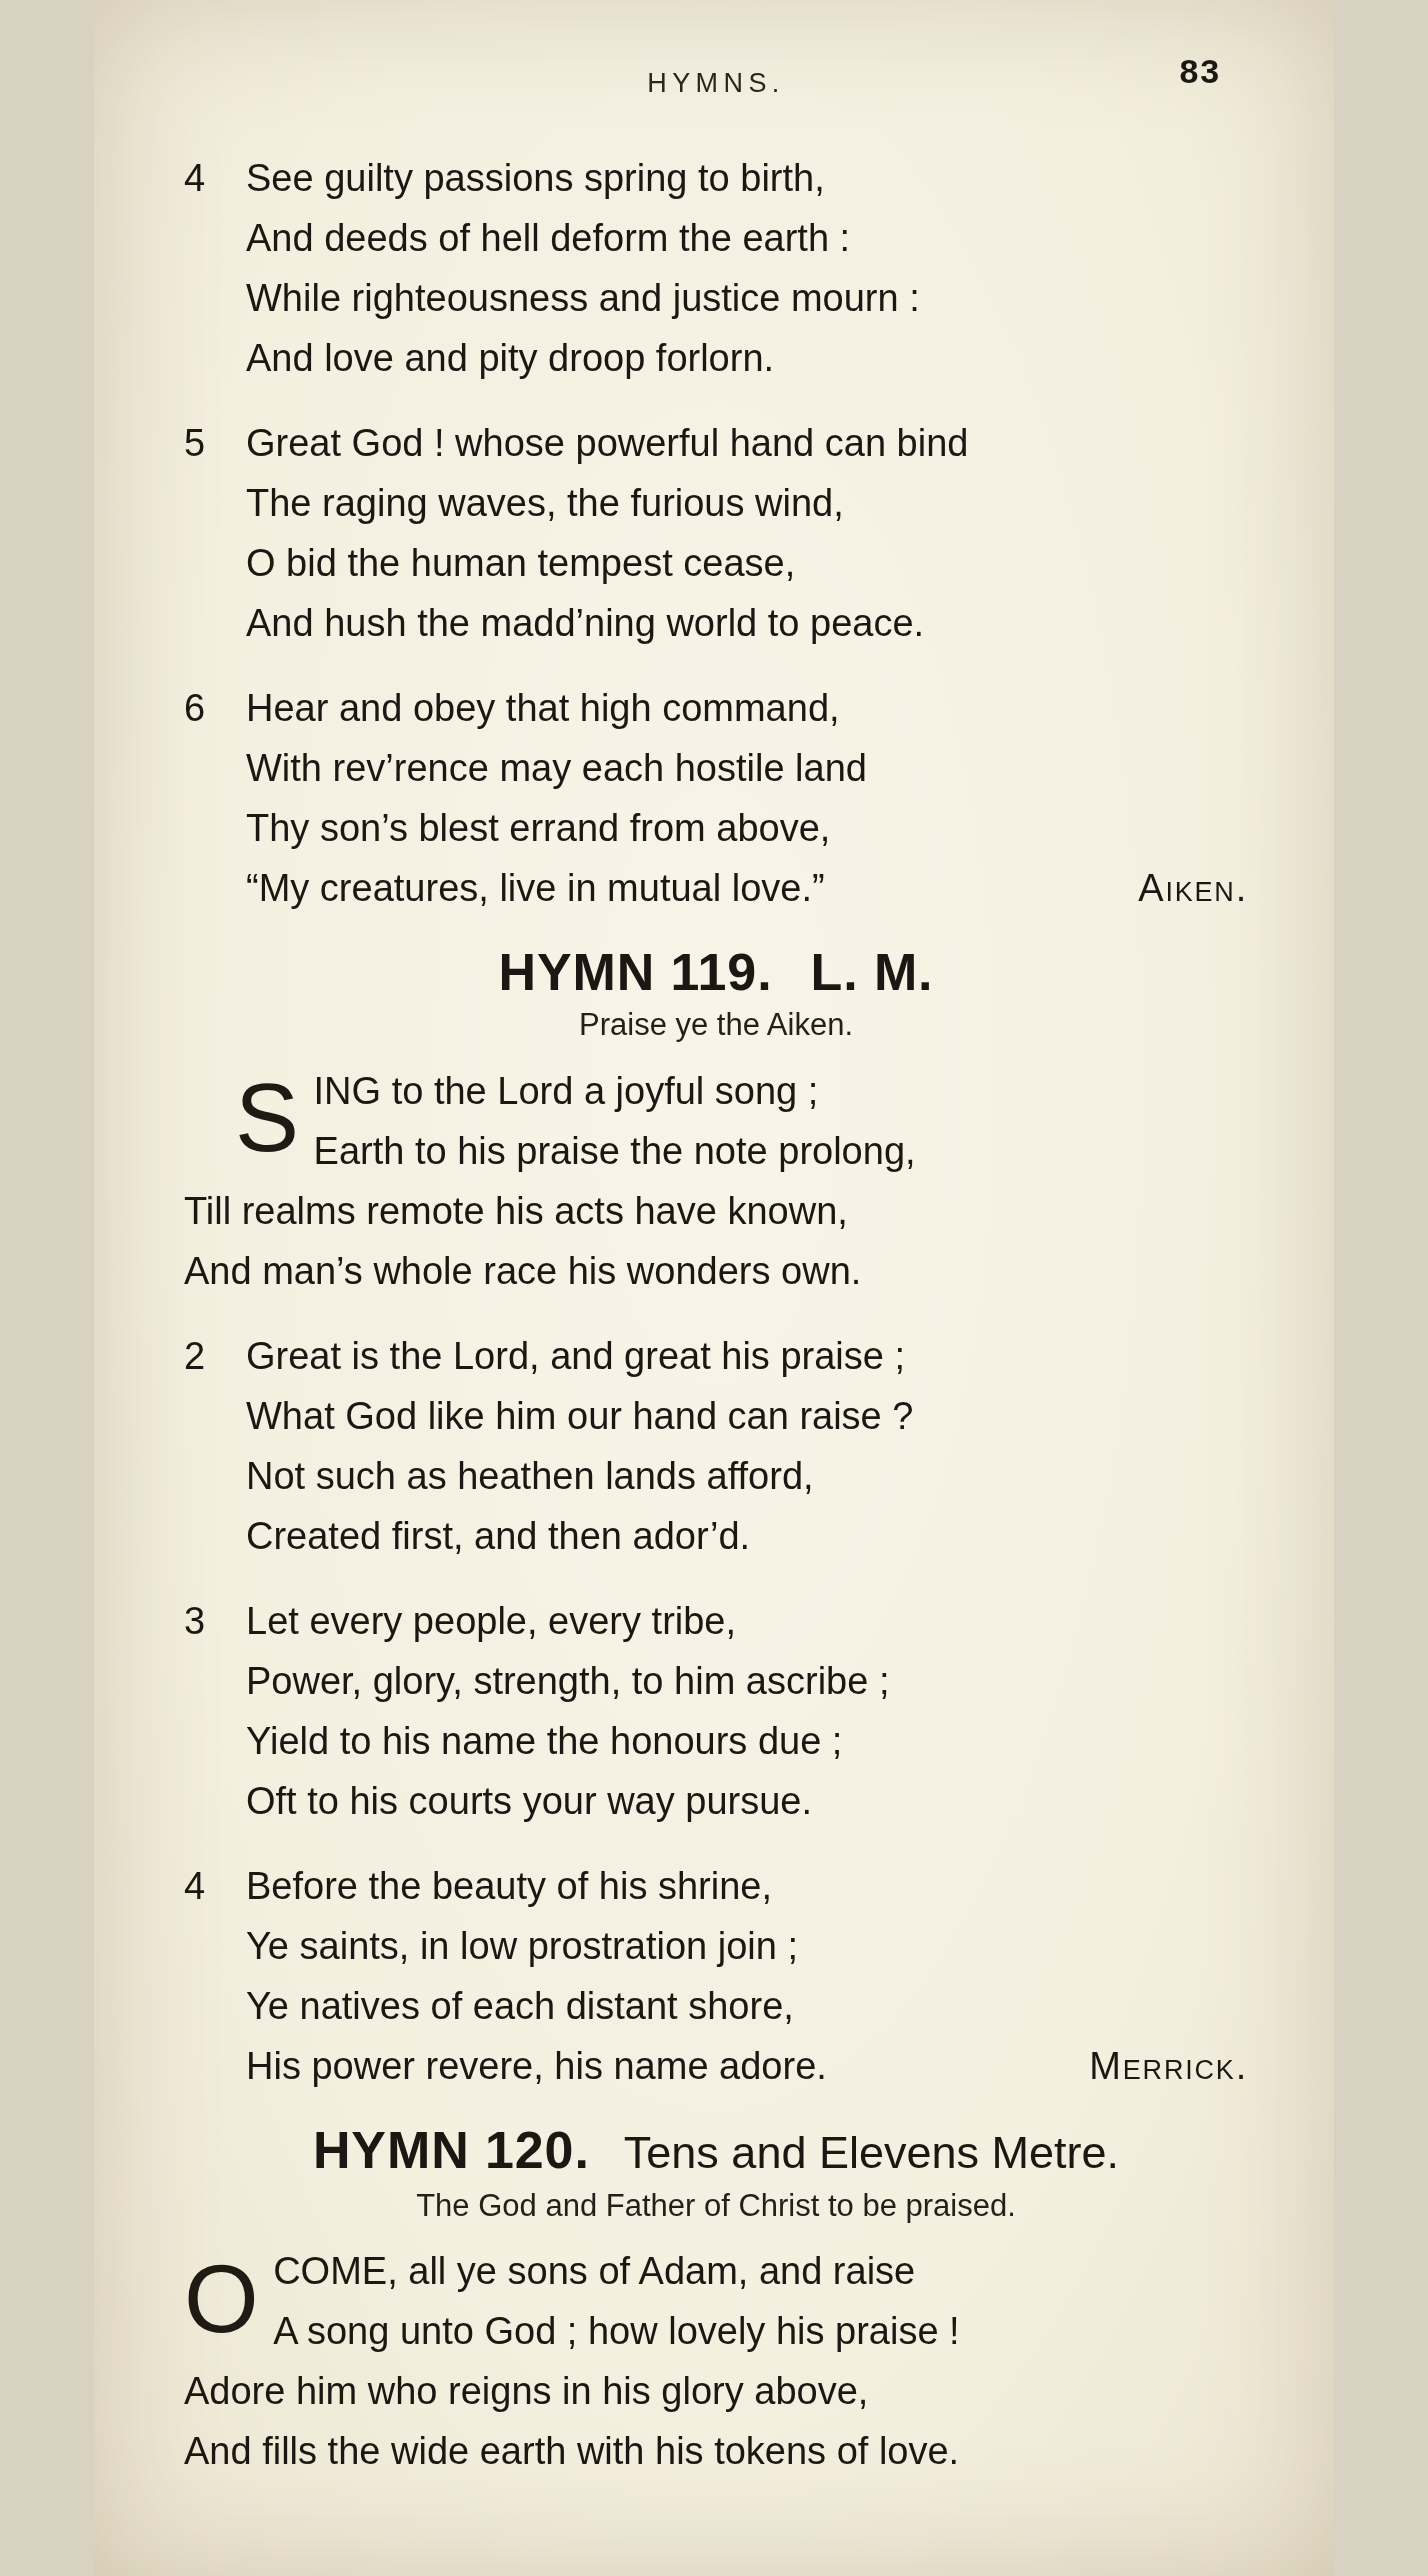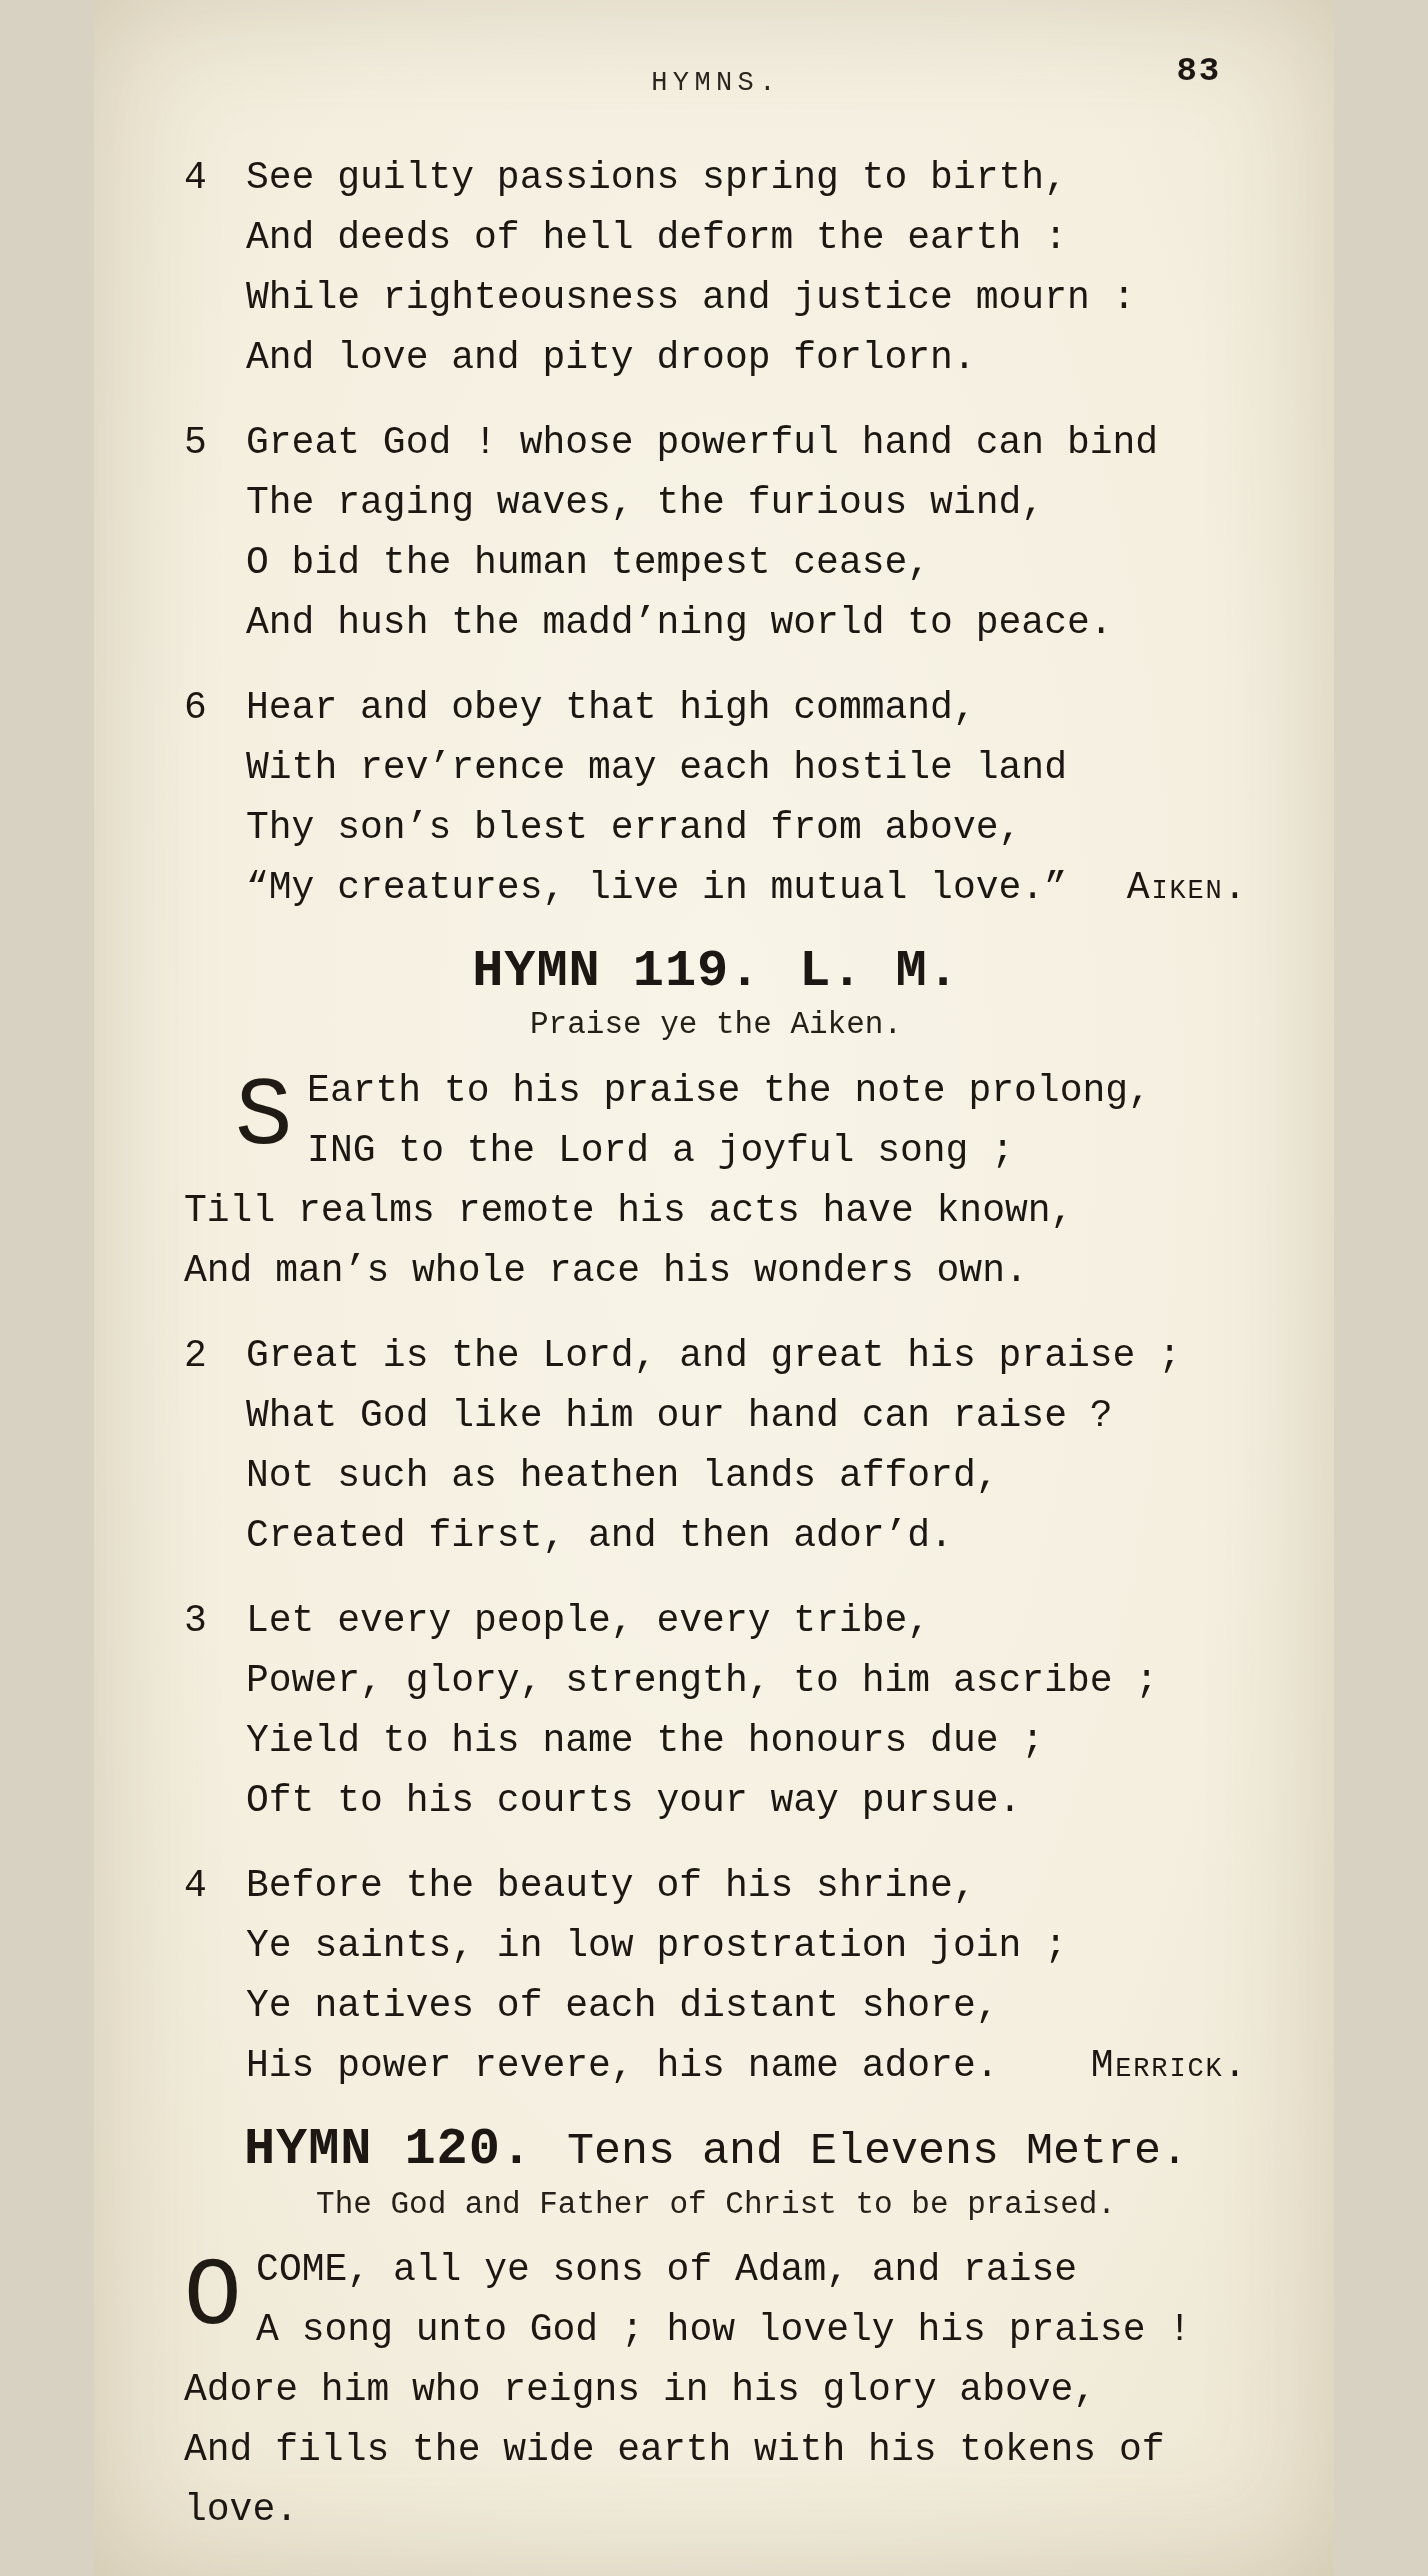--- a/index.html
+++ b/index.html
@@ -5,21 +5,21 @@
   html, body { margin: 0; padding: 0; background: #d8d2c2; }
   .page {
     position: relative;
     width: 1240px;
     height: 2576px;
     box-sizing: border-box;
     margin: 0 auto;
     padding: 52px 86px 0 90px;
     background: radial-gradient(ellipse at 50% 42%, #f8f4e8 0%, #f4efdf 62%, #ece5d1 100%);
     box-shadow: inset 0 0 127px rgba(110, 92, 55, 0.22);
-    font-family: Liberation Mono, monospace;
+    font-family: Liberation Sans, sans-serif;
     color: #1c1712;
     overflow: hidden;
   }
   .page-header {
     position: relative;
     height: 65px;
     margin-bottom: 31px;
   }
   .running-title {
     position: absolute;
@@ -135,22 +135,22 @@
   </div>
 
   <h2 class="hymn-heading">
     <span class="hymn-number">HYMN 119.</span><span class="hymn-meter">L. M.</span>
   </h2>
   <div class="hymn-subtitle">Praise ye the Aiken.</div>
 
   <div class="stanza dropcap-stanza dc-indent">
     <div class="lines">
       <span class="dropcap">S</span>
+      <div class="line">ING to the Lord a joyful song ;</div>
       <div class="line">Earth to his praise the note prolong,</div>
-      <div class="line">ING to the Lord a joyful song ;</div>
       <div class="line">Till realms remote his acts have known,</div>
       <div class="line">And man’s whole race his wonders own.</div>
     </div>
   </div>
 
   <div class="stanza">
     <div class="num">2</div>
     <div class="lines">
       <div class="line">Great is the Lord, and great his praise ;</div>
       <div class="line">What God like him our hand can raise ?</div>

